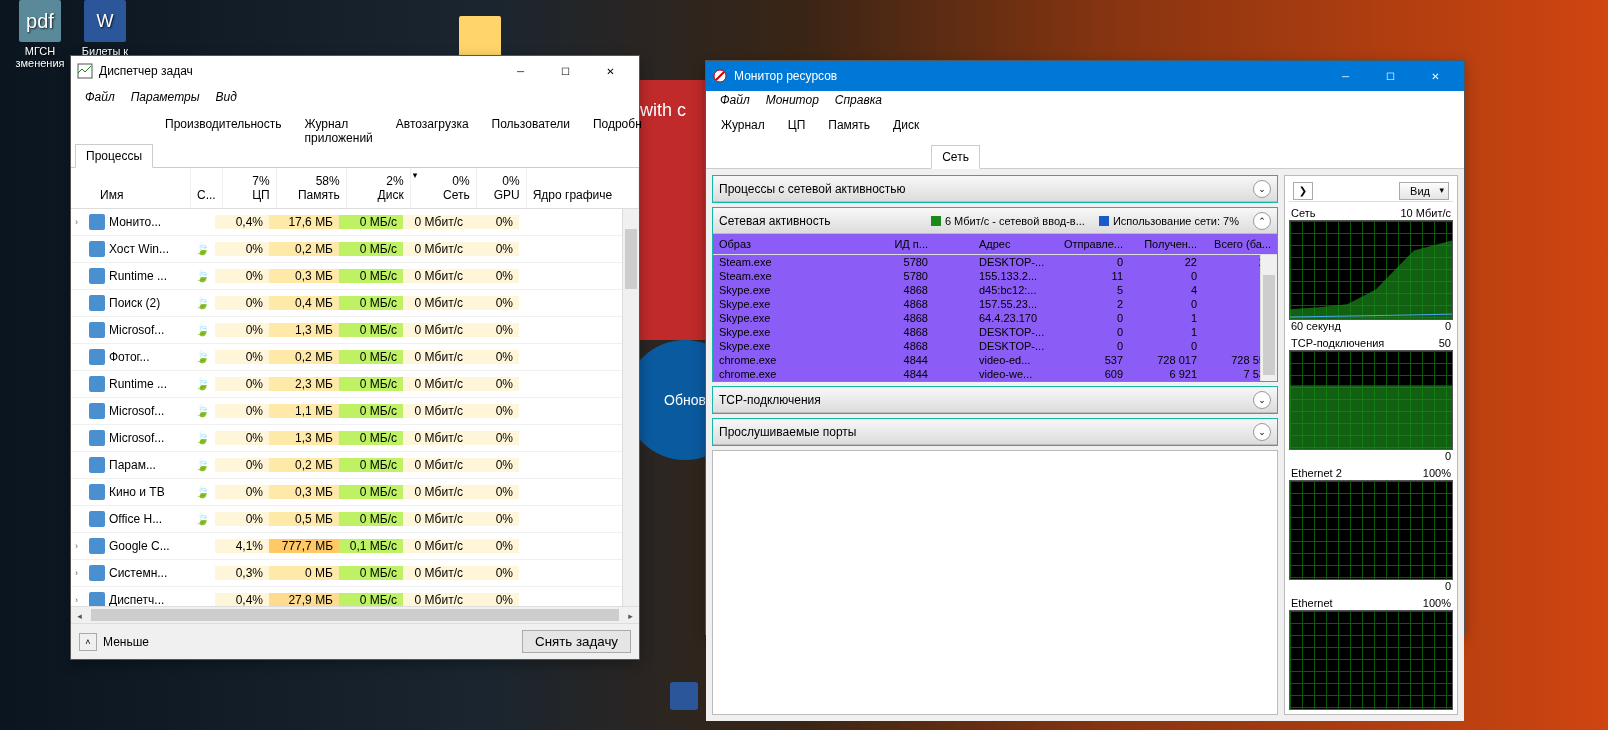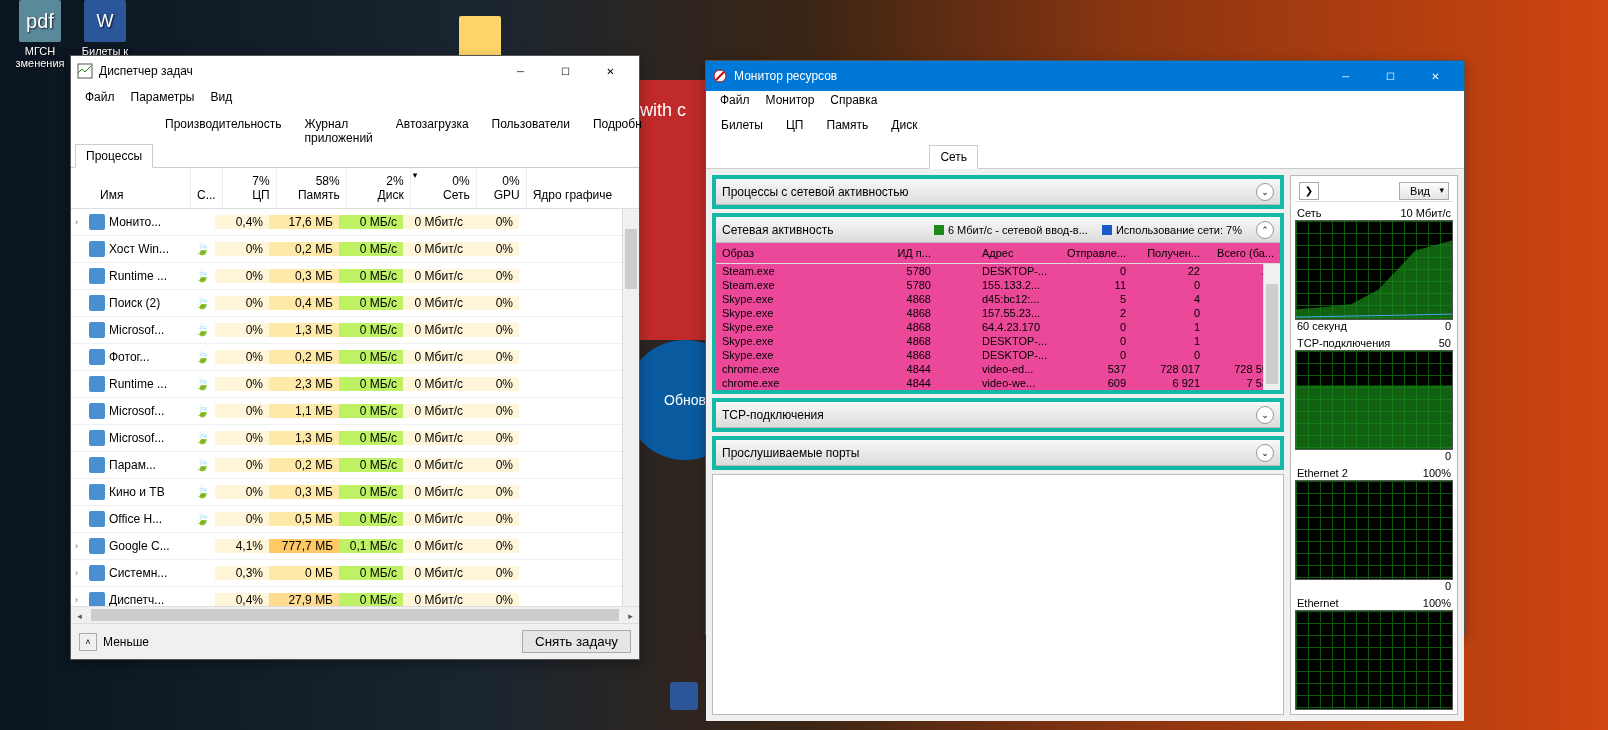--- a/index.html
+++ b/index.html
@@ -77,20 +77,21 @@
   height: 22px;
   display: flex;
   align-items: center;
   padding: 0 6px;
   background: #fff;
   font-size: 12px;
 }
 .menubar .menu-item {
   padding: 2px 8px;
   cursor: pointer;
+  font-style: italic;
 }
 
 .tabs {
   display: flex;
   border-bottom: 1px solid #ccc;
   background: #fff;
   padding: 4px 4px 0 4px;
 }
 .tab {
   padding: 4px 10px;
@@ -201,22 +202,22 @@
   flex: 1;
   display: flex;
   background: #f0f0f0;
   padding: 6px;
   gap: 6px;
 }
 .rm-left { flex: 1; display: flex; flex-direction: column; gap: 4px; }
 .rm-right { width: 180px; background: #fff; border: 1px solid #bbb; padding: 4px; overflow: hidden; }
 
 .section {
-  border: 4px solid #14b8a6;
-  background: #ec4899;
+  border: 1px solid #14b8a6;
+  background: #8b5cf6;
 }
 .section-header {
   height: 26px;
   background: linear-gradient(#f8f8f8, #dcdcdc);
   border-bottom: 1px solid #bbb;
   display: flex;
   align-items: center;
   padding: 0 6px;
   font-size: 12px;
   cursor: pointer;
@@ -673,21 +674,21 @@
     <div class="win-btn close">✕</div>
   </div>
 
   <div class="menubar">
     <span class="menu-item">Файл</span>
     <span class="menu-item">Монитор</span>
     <span class="menu-item">Справка</span>
   </div>
 
   <div class="tabs" id="rm-tabs">
-      <div class="tab">Билеты</div>
+      <div class="tab">Журнал</div>
       <div class="tab">ЦП</div>
       <div class="tab">Память</div>
       <div class="tab">Диск</div>
       <div class="tab active">Сеть</div>
     </div>
 
   <div class="rm-body">
     <div class="rm-left">
 
       <div class="section">

